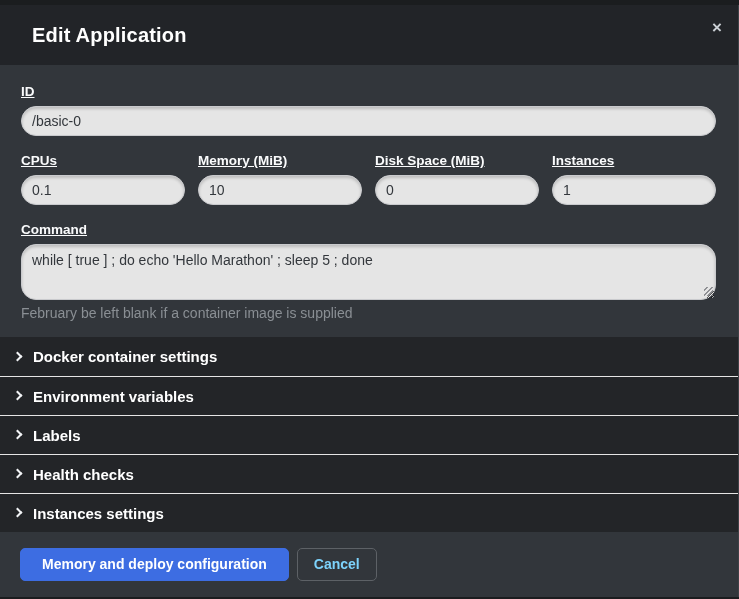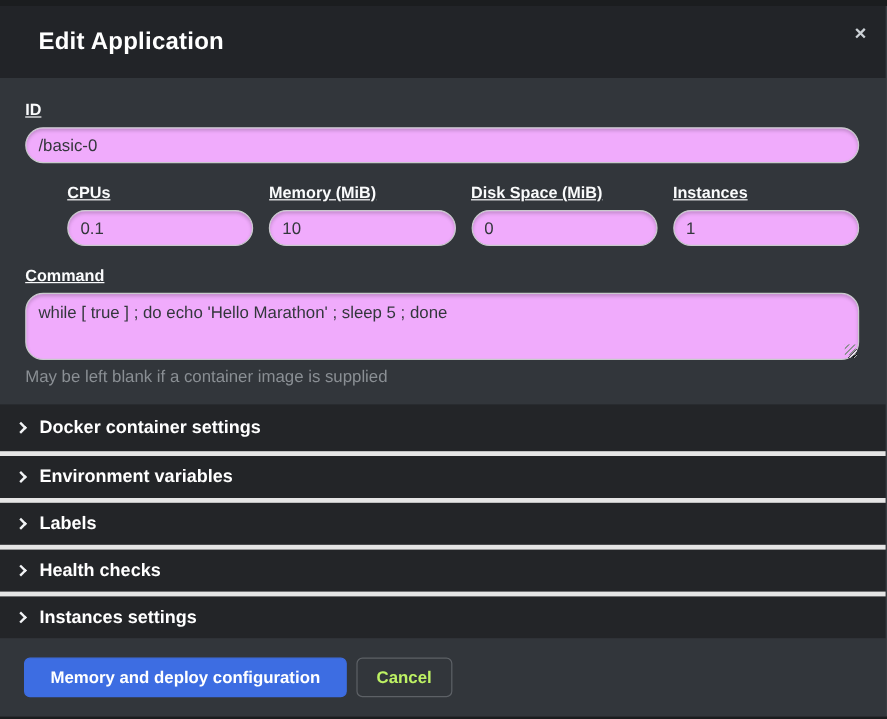--- a/index.html
+++ b/index.html
@@ -52,37 +52,36 @@
     display: block;
     color: #fafbfc;
     font-size: 13.5px;
     font-weight: 700;
     line-height: 14px;
     margin-bottom: 7px;
     text-decoration: underline;
   }
   .text-input, .text-area {
     width: 100%;
-    background: #f0abfc;
+    background: #e5e5e5;
     border: 1px solid #c9cacd;
     border-radius: 15px;
     box-shadow: inset 0 2px 3px rgba(0,0,0,.18);
     color: #33373c;
     font-size: 14px;
     font-family: "Liberation Sans", "DejaVu Sans", sans-serif;
     outline: none;
   }
   .text-input { height: 30px; padding: 0 10px; }
   .text-area  { height: 56px; padding: 6px 10px; resize: vertical; display: block; line-height: 18px; }
   .form-row {
     display: grid;
     grid-template-columns: repeat(4, 1fr);
     column-gap: 13px;
     margin-top: 18px;
-    margin-left: 35px;
   }
   .form-group-command { margin-top: 18px; }
   .ta-wrap { position: relative; }
   .grip {
     position: absolute;
     right: 3px; bottom: 4px;
     width: 9px; height: 9px;
     background: repeating-linear-gradient(135deg, transparent 0 2px, #8f9094 2px 3.2px);
     pointer-events: none;
   }
@@ -92,21 +91,21 @@
     font-size: 14px;
   }
   
   .accordion { background: #232528; flex: 0 0 auto; }
   .accordion-row {
     height: 39px;
     display: flex;
     align-items: center;
     padding: 0 20px 0 14px;
     cursor: pointer;
-    border-top: 4px solid #e5e5e5;
+    border-top: 1px solid #e5e5e5;
   }
   .accordion-row:first-child { border-top: none; }
   .chev {
     width: 7px; height: 7px;
     border-top: 2px solid #f2f4f6;
     border-right: 2px solid #f2f4f6;
     transform: rotate(45deg);
     margin: 0 12px 1px 0;
     flex: 0 0 auto;
   }
@@ -135,21 +134,21 @@
   }
   .btn-primary {
     background: #3d6de2;
     border: 1px solid #3d6de2;
     color: #ffffff;
     padding: 0 21px;
   }
   .btn-cancel {
     background: transparent;
     border: 1px solid #5d6166;
-    color: #bef264;
+    color: #7dd3fc;
     padding: 0 16px;
   }
 </style>
 </head>
 <body>
 
 <div class="modal">
 
   <div class="modal-header">
     <div class="modal-title">Edit Application</div>
@@ -181,21 +180,21 @@
         <input class="text-input" type="text" value="1" style="">
       </div>
     </div>
 
     <div class="form-group-command">
       <label class="field-label">Command</label>
       <div class="ta-wrap">
         <textarea class="text-area" style="">while [ true ] ; do echo 'Hello Marathon' ; sleep 5 ; done</textarea>
         <span class="grip"></span>
       </div>
-      <div class="help-text">May be left blank if a container image is supplied</div>
+      <div class="help-text">February be left blank if a container image is supplied</div>
     </div>
 
   </div>
 
   <div class="accordion">
     <div class="accordion-row">
       <span class="chev"></span>
       <span class="accordion-label">Docker container settings</span>
     </div>
     <div class="accordion-row">

